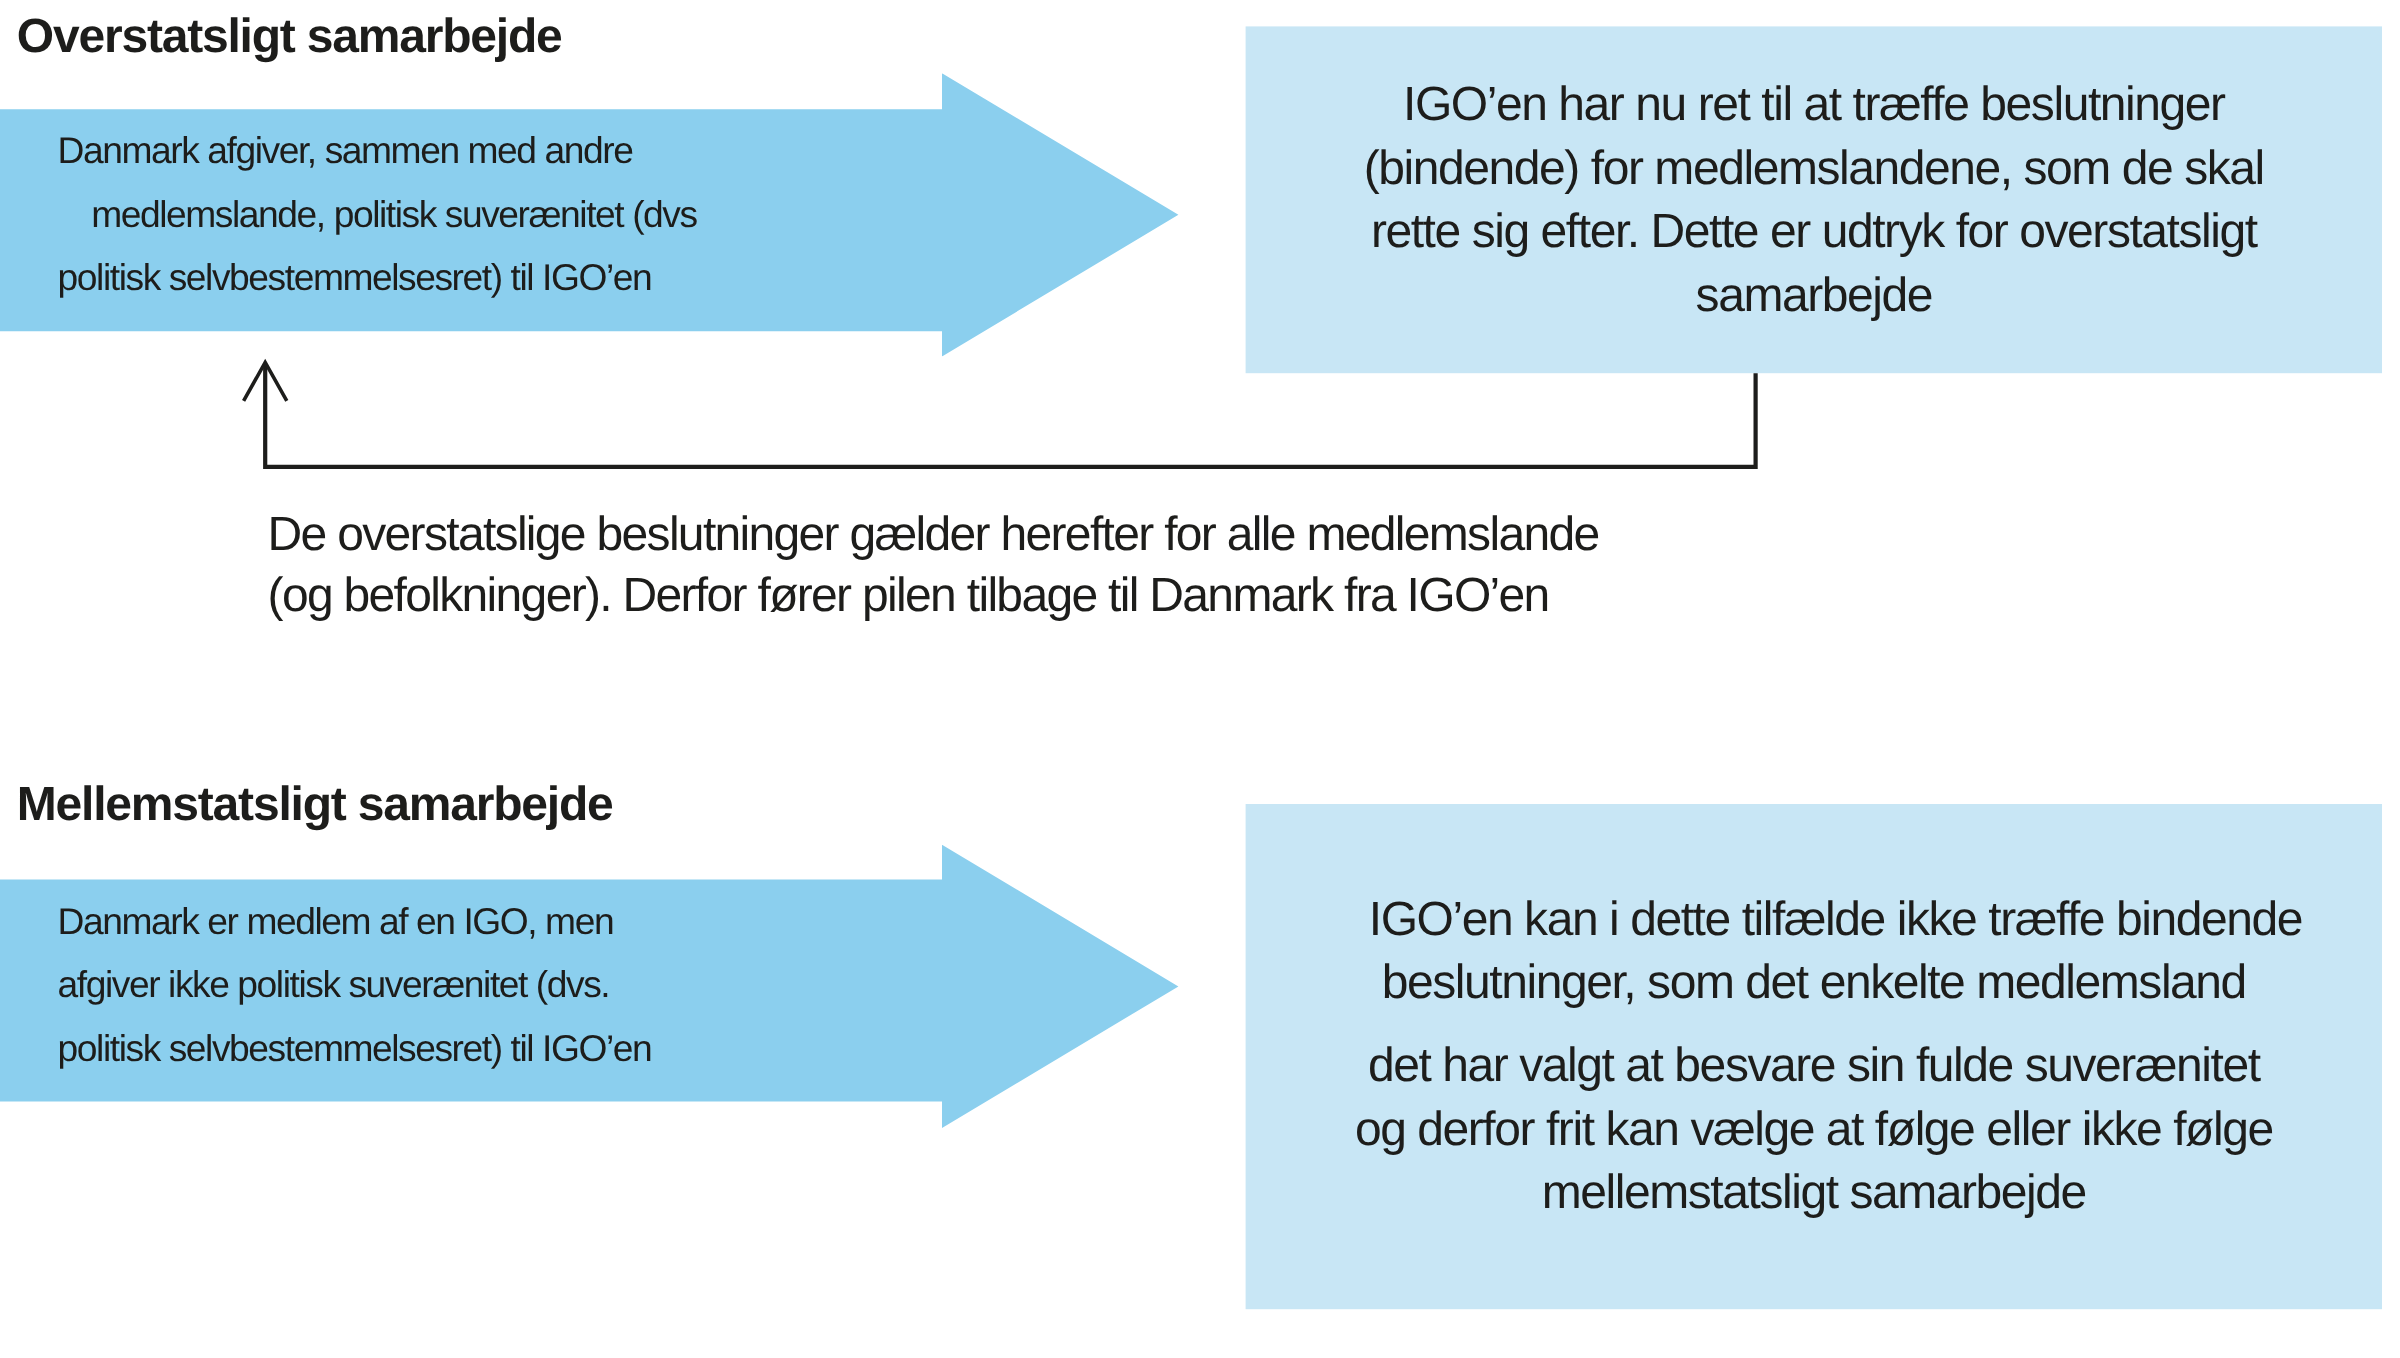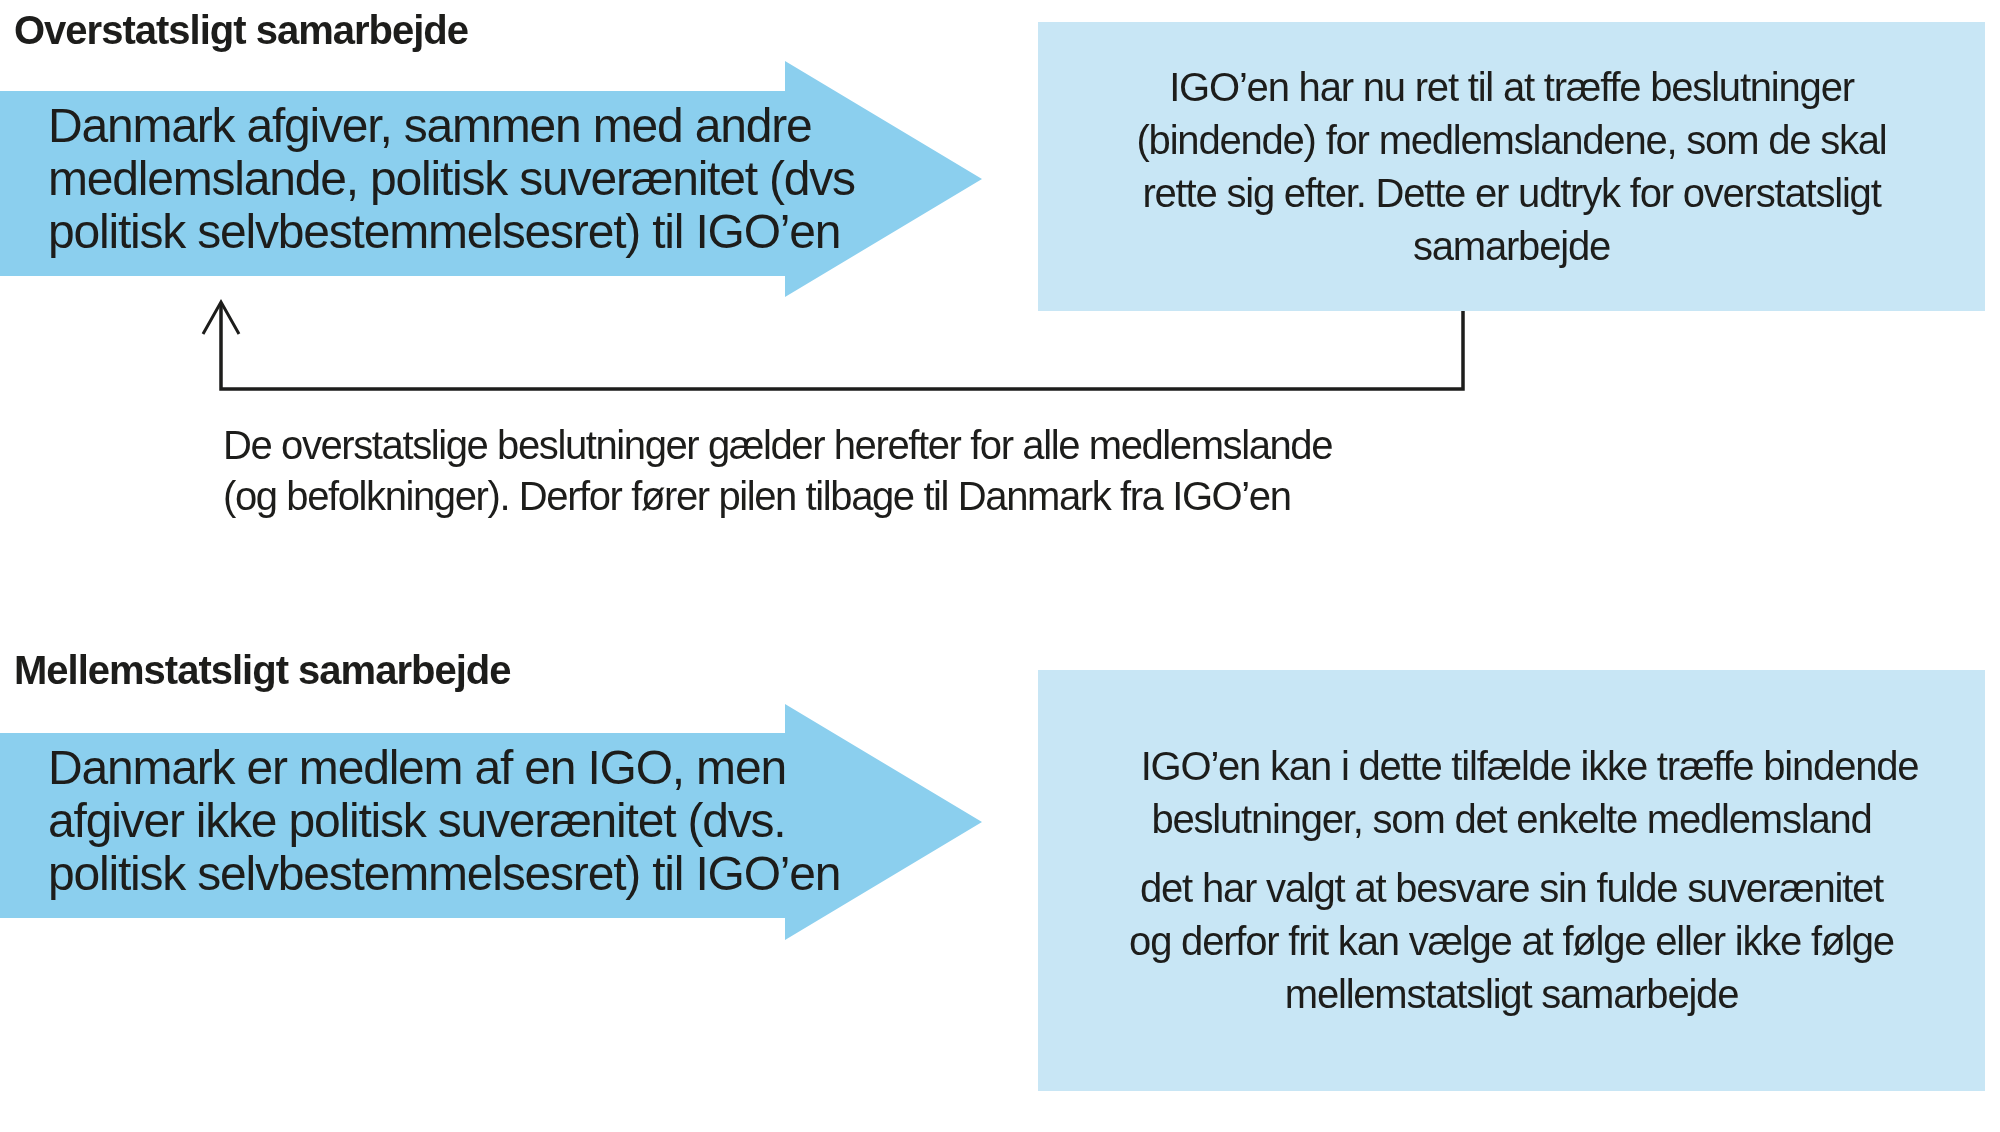--- a/index.html
+++ b/index.html
@@ -2,42 +2,42 @@
 <html><head>
 <meta charset="utf-8">
 <style>
   html, body { margin:0; padding:0; background:#ffffff; }
   body { width:2000px; height:1132px; position:relative; overflow:hidden;
          font-family:"Liberation Sans", sans-serif; color:#1d1d1b; }
   .title { position:absolute; left:14px; font-weight:bold; font-size:40px;
            letter-spacing:-1px; white-space:nowrap; }
   .arrow { position:absolute; left:0; }
   .arrow svg { display:block; }
-  .arrow-text { position:absolute; left:48px; font-size:48px; line-height:53px;
+  .arrow-text { position:absolute; left:48px; font-size:31px; line-height:53px;
                 white-space:nowrap; letter-spacing:-1.2px; }
   .box { position:absolute; left:1038px; width:947px; background:#c8e6f5;
          display:flex; flex-direction:column; align-items:center; justify-content:center; }
   .box .line { font-size:40px; line-height:53px; white-space:nowrap; letter-spacing:-1.2px; text-align:center; }
   .connector { position:absolute; left:0; top:0; }
   .caption { position:absolute; left:223px; top:420px; font-size:40px; line-height:51px;
              white-space:nowrap; letter-spacing:-1.4px; }
   .line { display:block; }
 </style>
 </head>
 <body>
 
 <div class="title" style="top:8px;">Overstatsligt samarbejde</div>
 
 <div class="arrow" style="top:61px;">
   <svg width="985" height="236" viewBox="0 0 985 236">
     <polygon points="0,30 785,30 785,0 982,118 785,236 785,215 0,215" fill="#8bcfee"></polygon>
   </svg>
   <div class="arrow-text" style="top:38px;">
     <span class="line" style="display: block;">Danmark afgiver, sammen med andre</span>
-    <span class="line" style="display: block;">medlemslande, politisk suverænitet (dvs</span>
+    <span class="line" style="display: block; margin-left: 28px;">medlemslande, politisk suverænitet (dvs</span>
     <span class="line" style="display: block;">politisk selvbestemmelsesret) til IGO’en</span>
   </div>
 </div>
 
 <div class="box" style="top:22px; height:289px;">
   <span class="line" style="display: block;">IGO’en har nu ret til at træffe beslutninger</span>
   <span class="line" style="display: block; text-align: center;">(bindende) for medlemslandene, som de skal</span>
   <span class="line" style="display: block;">rette sig efter. Dette er udtryk for overstatsligt</span>
   <span class="line" style="display: block;">samarbejde</span>
 </div>

